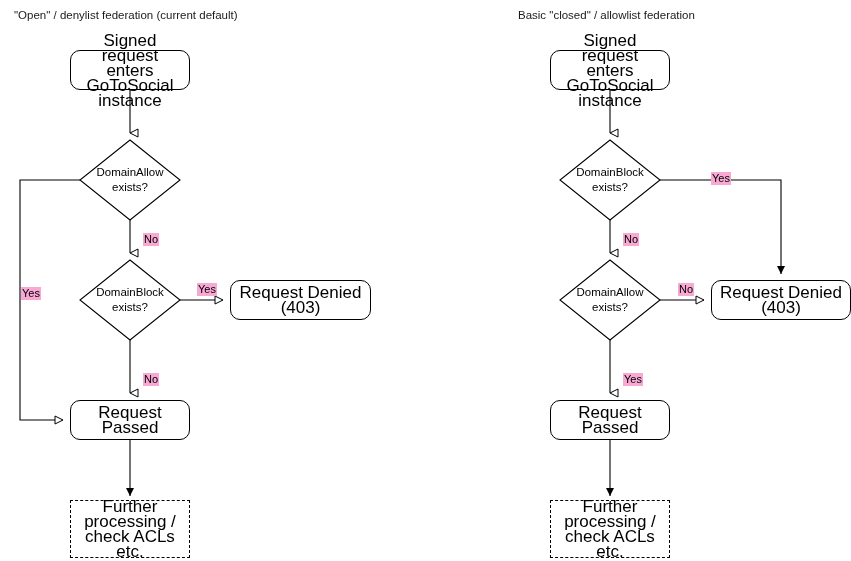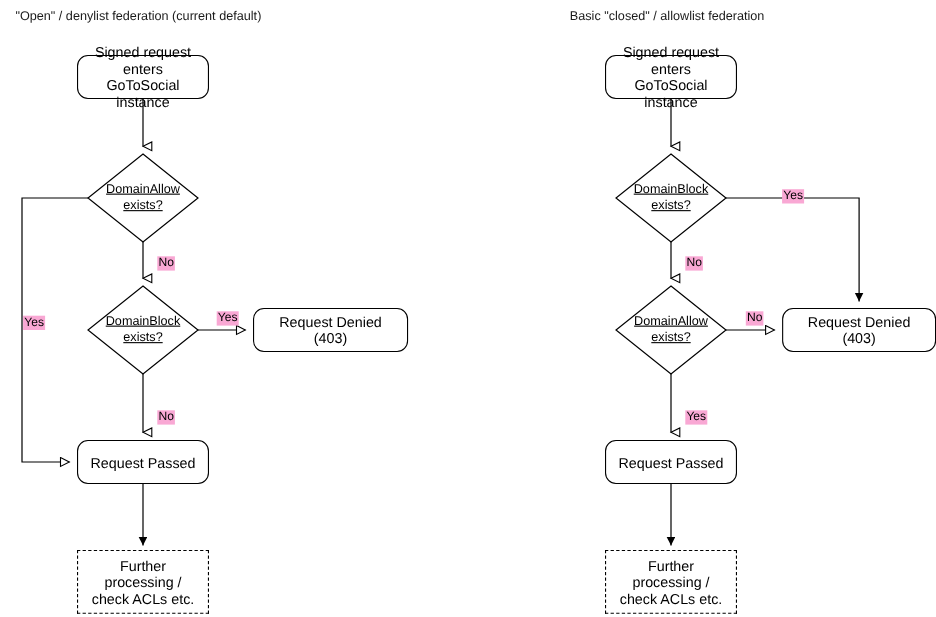--- a/index.html
+++ b/index.html
@@ -32,21 +32,21 @@
   #title-left  { left: 14px; top: 8px; }
   #title-right { left: 518px; top: 8px; }
 
   .node {
     position: absolute;
     box-sizing: border-box;
     display: flex;
     align-items: center;
     justify-content: center;
     text-align: center;
-    font-size: 13px;
+    font-size: 17px;
     line-height: 15px;
     color: #000000;
     background: #ffffff;
   }
   .node.rounded {
     border: 1px solid #000000;
     border-radius: 10px;
   }
   .node.dashed {
     border: 1.3px dashed #000000;
@@ -57,21 +57,20 @@
   .diamond-label {
     position: absolute;
     display: flex;
     align-items: center;
     justify-content: center;
     text-align: center;
     font-size: 11.5px;
     line-height: 15px;
     color: #000000;
     pointer-events: none;
-    text-decoration: underline;
   }
 
   .edge-label {
     position: absolute;
     font-size: 11px;
     line-height: 13px;
     color: #000000;
     white-space: nowrap;
     background: #f9a8d4;
     padding: 0 1px;

